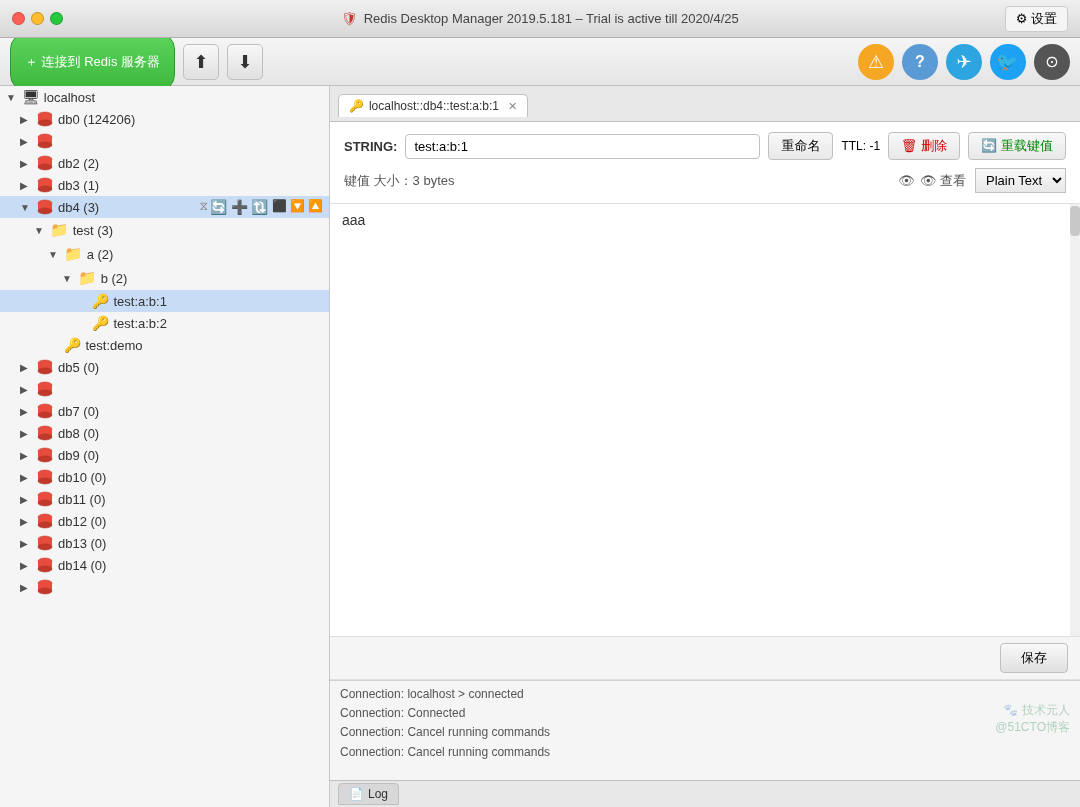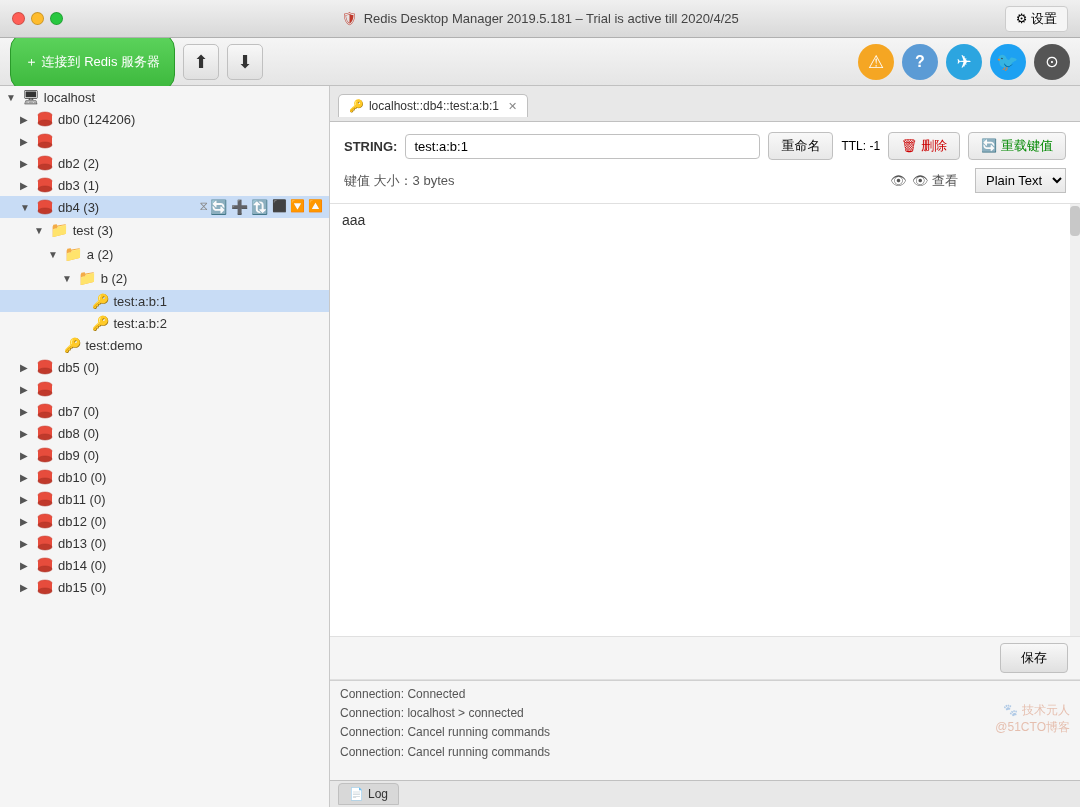--- a/index.html
+++ b/index.html
@@ -469,21 +469,20 @@
     </div>
     <div class="tree-item" style="padding-left:20px;">
       <span class="tree-arrow">▶</span>
       <span class="db-icon">
         <svg viewBox="0 0 18 16" xmlns="http://www.w3.org/2000/svg">
             <ellipse cx="9" cy="4" rx="7" ry="3" fill="#e74c3c" stroke="#c0392b" stroke-width="0.5"></ellipse>
             <rect x="2" y="4" width="14" height="8" fill="#e74c3c"></rect>
             <ellipse cx="9" cy="12" rx="7" ry="3" fill="#c0392b" stroke="#a93226" stroke-width="0.5"></ellipse>
           </svg>
       </span>
-      <span class="tree-label">db15 (0)</span>
     </div>
 
   </div>
 
   <div class="right-panel">
 
     <div class="tab-bar">
       <div class="tab">
         <span class="key-icon">🔑</span>
         <span>localhost::db4::test:a:b:1</span>
@@ -497,21 +496,21 @@
         <input class="key-name-input" value="test:a:b:1" style="">
         <button class="rename-btn">重命名</button>
         <span class="ttl-display">TTL:  -1</span>
         <button class="delete-btn">🗑 删除</button>
         <button class="reload-btn">🔄 重载键值</button>
       </div>
       <div class="key-meta-row">
         <span class="key-size-label">键值 大小：3 bytes</span>
         <div class="view-label">
           <span>👁</span>
-          <span style="margin-right:12px;">👁 查看</span>
+          <span style="margin-right:4px;">👁 查看</span>
           <select class="view-select">
             <option>Plain Text</option>
             <option>HEX</option>
             <option>JSON</option>
             <option>Binary</option>
           </select>
         </div>
       </div>
     </div>
 
@@ -521,26 +520,26 @@
       <div style="position:absolute;right:0;top:0;bottom:0;width:10px;background:#f0f0f0;">
         <div style="width:10px;height:30px;background:#c8c8c8;border-radius:4px;margin-top:2px;"></div>
       </div>
     </div>
 
     <div class="save-row">
       <button class="save-btn">保存</button>
     </div>
 
     <div class="log-area">
+      <div class="log-line">Connection: localhost &gt; connected</div>
       <div class="log-line">Connection: Connected</div>
-      <div class="log-line">Connection: localhost &gt; connected</div>
       <div class="log-line">Connection: Cancel running commands</div>
       <div class="log-line">Connection: Cancel running commands</div>
 
-      <div style="position:relative; float:right; margin-top:-60px; opacity:0.3; font-size:12px; color:#c2410c; text-align:right;">
+      <div style="position:relative; float:right; margin-top:-60px; opacity:0.3; font-size:12px; color:#15803d; text-align:right;">
         <div>🐾 技术元人</div>
         <div>@51CTO博客</div>
       </div>
     </div>
 
     <div class="log-tab-bar">
       <div class="log-tab">
         <span>📄</span>
         <span>Log</span>
       </div>

